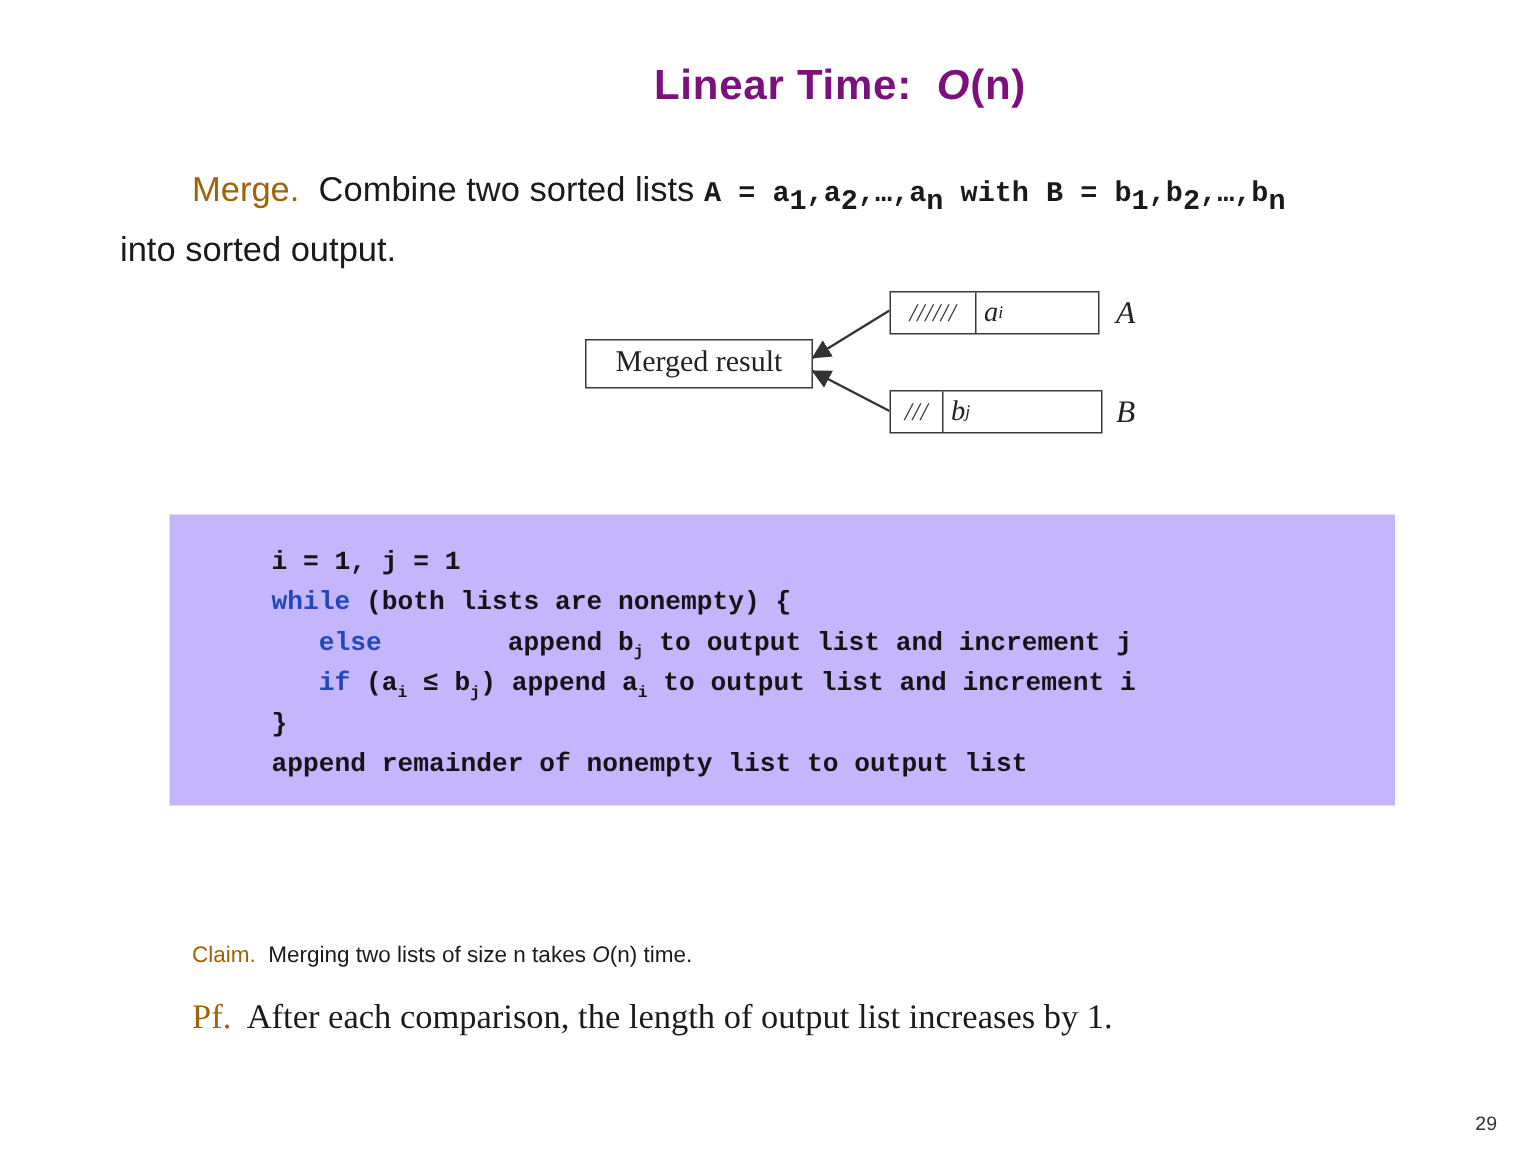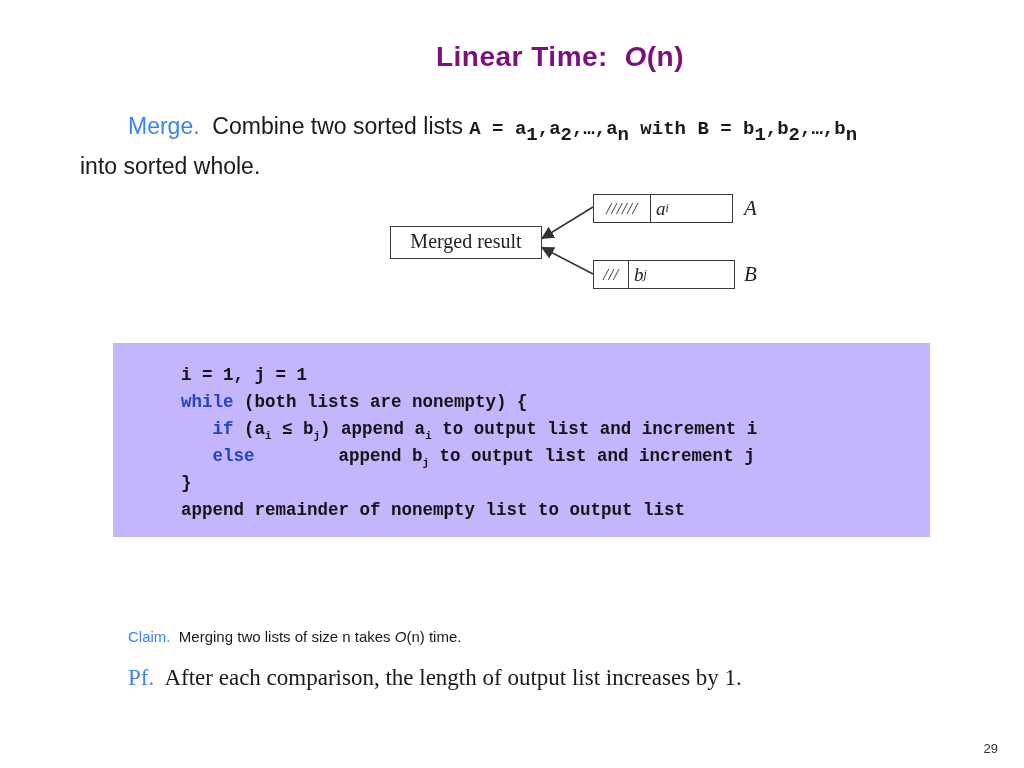--- a/index.html
+++ b/index.html
@@ -2,21 +2,21 @@
 <html><head>
 <meta charset="utf-8">
 <style>
   html,body{margin:0;padding:0;}
   body{
     width:1024px;height:768px;position:relative;overflow:hidden;
     background:#ffffff;color:#1a1a1a;
     font-family:"Liberation Sans","DejaVu Sans",sans-serif;
   }
   .rich{white-space:pre-wrap;padding-left:48px;}
-  .blue{color:#3b82f6;}
+  .blue{color:#a16207;}
   .kw{color:#2146c0;}
   .ital{font-style:italic;}
   sub{font-size:0.62em;line-height:0;}
 
   
   .title{
     position:absolute;top:22px;left:0;width:1024px;text-align:center;
     font-size:28px;color:#7c107c;letter-spacing:0.5px;
   }
 
@@ -74,21 +74,21 @@
 </style>
 </head>
 <body>
 
 <div class="slide">
 
   <h1 class="title rich"><span>Linear Time:  </span><span class="ital">O</span><span>(n)</span></h1>
 
   <div class="merge-para">
     <div class="rich"><span class="blue">Merge.</span><span>  Combine two sorted lists </span><span class="mono">A = a</span><sub class="mono">1</sub><span class="mono">,a</span><sub class="mono">2</sub><span class="mono">,…,a</span><sub class="mono">n</sub><span class="mono"> with B = b</span><sub class="mono">1</sub><span class="mono">,b</span><sub class="mono">2</sub><span class="mono">,…,b</span><sub class="mono">n</sub></div>
-    <div>into sorted whole.</div>
+    <div>into sorted output.</div>
   </div>
 
   <div class="diagram">
     <svg width="420" height="115" viewBox="0 0 420 115">
       <defs>
         <marker id="ah" markerWidth="9" markerHeight="9" refX="8" refY="4" orient="auto">
           <path d="M0,0 L8,4 L0,8 z" fill="#333"></path>
         </marker>
       </defs>
       <line x1="213" y1="22" x2="161" y2="54" stroke="#333" stroke-width="1.6" marker-end="url(#ah)"></line>
@@ -108,22 +108,22 @@
     <div class="dbox arr arr-b">
       <span class="hatch hatch-b">///</span>
       <span class="cell rich"><span>b</span><sub>j</sub></span>
     </div>
     <span class="array-label label-b">B</span>
   </div>
 
   <div class="codebox">
     <div class="code-line rich"><span>i = 1, j = 1</span></div>
     <div class="code-line rich"><span class="kw">while</span><span> (both lists are nonempty) {</span></div>
+    <div class="code-line rich"><span>   </span><span class="kw">else</span><span>        append b</span><sub>j</sub><span> to output list and increment j</span></div>
     <div class="code-line rich"><span>   </span><span class="kw">if</span><span> (a</span><sub>i</sub><span> ≤ b</span><sub>j</sub><span>) append a</span><sub>i</sub><span> to output list and increment i</span></div>
-    <div class="code-line rich"><span>   </span><span class="kw">else</span><span>        append b</span><sub>j</sub><span> to output list and increment j</span></div>
     <div class="code-line rich"><span>}</span></div>
     <div class="code-line rich"><span>append remainder of nonempty list to output list</span></div>
   </div>
 
   <div class="claim rich"><span class="blue">Claim.</span><span>  Merging two lists of size n takes </span><span class="ital">O</span><span>(n) time.</span></div>
   <div class="pf rich"><span class="blue">Pf.</span><span>  After each comparison, the length of output list increases by 1.</span></div>
 
   <div class="pageno">29</div>
 
 </div>

